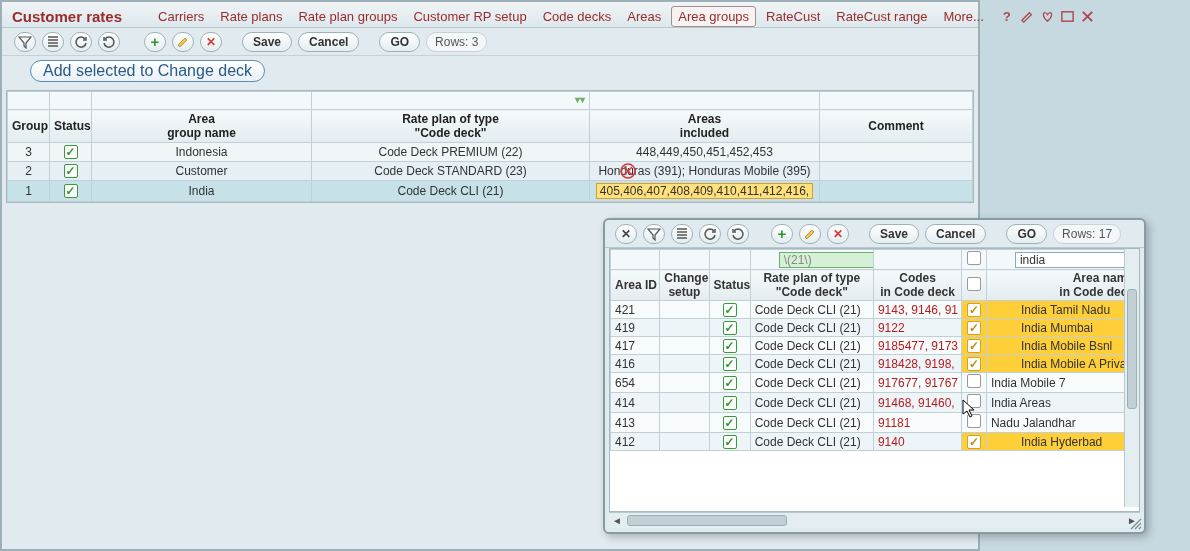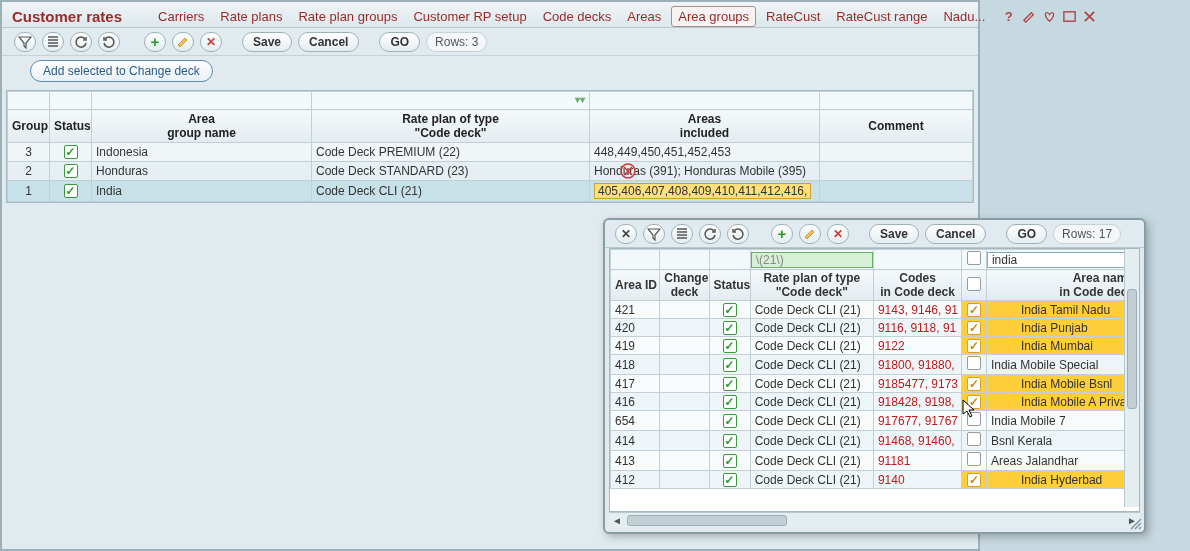--- a/index.html
+++ b/index.html
@@ -105,42 +105,42 @@
     display: inline-flex; align-items: center;
     background: #f3f7f9;
   }
   .bluebtn {
     height: 22px;
     padding: 0 12px;
     border: 1px solid #5b8db5;
     border-radius: 11px;
     background: linear-gradient(#ffffff, #e8f1f7);
     color: #2a5a88;
-    font-size: 12px;
+    font-size: 16px;
     display: inline-flex; align-items: center;
     margin: 4px 0 0 28px;
     cursor: pointer;
   }
 
   
   .grid {
     margin: 8px 4px 0 4px;
     border: 1px solid #a8b8bf;
     background: #f0f5f7;
   }
   .grid table {
     width: 100%;
     border-collapse: collapse;
     table-layout: fixed;
   }
   .grid th, .grid td {
     border: 1px solid #c2d0d6;
     padding: 2px 4px;
     font-size: 12px;
-    text-align: left;
+    text-align: center;
     vertical-align: middle;
     overflow: hidden;
     white-space: nowrap;
     height: 19px;
   }
   .grid th {
     background: linear-gradient(#f5f9fb, #e3ecf0);
     text-align: center;
     font-weight: bold;
     color: #222;
@@ -242,21 +242,21 @@
     font-weight: bold;
   }
   .pgrid .filterrow th {
     background: #f3f8fa;
     padding: 0;
     height: 18px;
   }
   .pgrid .filterrow input {
     width: 100%; height: 16px; border: none;
     background: transparent; font-size: 12px;
-    padding: 0 4px; color: #555;
+    padding: 0 4px; color: #555; margin-left: 28px;
   }
   .pgrid .filterrow input.hl {
     background: #d6f0d6;
     border: 1px solid #6ab06a;
     color: #888;
   }
   .pgrid .filterrow input.typed {
     color: #333;
     border: 1px solid #8aa8c0;
     background: #fff;
@@ -343,21 +343,21 @@
     <div class="nav" id="topnav">
         <a>Carriers</a>
         <a>Rate plans</a>
         <a>Rate plan groups</a>
         <a>Customer RP setup</a>
         <a>Code decks</a>
         <a>Areas</a>
         <a class="active">Area groups</a>
         <a>RateCust</a>
         <a>RateCust range</a>
-        <a>Nadu...</a>
+        <a>More...</a>
       </div>
     <div class="header-icons">
       <span class="hicon">
           <svg viewBox="0 0 16 16">
             <text x="3" y="13" font-size="14" fill="#b04646">?</text>
           </svg>
         </span>
       <span class="hicon">
           <svg viewBox="0 0 16 16">
             <path d="M2 12 L10 4 L12 6 L4 14 Z" fill="none" stroke="#b04646" stroke-width="1.5"></path>
@@ -460,21 +460,21 @@
             <td class="cen">3</td>
             <td class="cen"><span class="chk on"></span></td>
             <td>Indonesia</td>
             <td>Code Deck PREMIUM (22)</td>
             <td class="cell-areas">448,449,450,451,452,453</td>
             <td></td>
           </tr>
           <tr>
             <td class="cen">2</td>
             <td class="cen"><span class="chk on"></span></td>
-            <td>Honduras</td>
+            <td>Customer</td>
             <td>Code Deck STANDARD (23)</td>
             <td class="cell-areas">Honduras (391); Honduras Mobile (395)<span class="redcircle">
                 <svg width="16" height="16" viewBox="0 0 16 16">
                   <circle cx="8" cy="8" r="7" fill="none" stroke="#d23a3a" stroke-width="1.5"></circle>
                   <path d="M4 4 L12 12 M12 4 L4 12" stroke="#d23a3a" stroke-width="1.5"></path>
                 </svg>
               </span></td>
             <td></td>
           </tr>
           <tr class="selrow">
@@ -553,66 +553,48 @@
             <th><input style=""></th>
             <th><input style=""></th>
             <th></th>
             <th><input class="hl" value="\(21\)" style=""></th>
             <th><input style=""></th>
             <th class="cen"><span class="chk grey"></span></th>
             <th><input class="typed" value="india" style=""></th>
           </tr>
           <tr>
             <th>Area ID</th>
-            <th><span>Change</span><br><span>deck</span></th>
+            <th><span>Change</span><br><span>setup</span></th>
             <th>Status</th>
             <th><span>Rate plan of type</span><br><span>"Code deck"</span></th>
             <th><span>Codes</span><br><span>in Code deck</span></th>
             <th class="cen"><span class="chk grey"></span></th>
             <th style="text-align:right"><span>Area name</span><br><span>in Code deck</span></th>
           </tr>
           </tbody>
             <tbody id="popup-rows">
               <tr>
                 <td>421</td>
                 <td></td>
                 <td class="cen"><span class="chk on"></span></td>
                 <td>Code Deck CLI (21)</td>
                 <td class="link">9143, 9146, 91</td>
                 <td class="cen hl"><span class="chk amber on"></span></td>
                 <td class="hl">India Tamil Nadu</td>
               </tr>
               <tr>
-                <td>420</td>
-                <td></td>
-                <td class="cen"><span class="chk on"></span></td>
-                <td>Code Deck CLI (21)</td>
-                <td class="link">9116, 9118, 91</td>
-                <td class="cen hl"><span class="chk amber on"></span></td>
-                <td class="hl">India Punjab</td>
-              </tr>
-              <tr>
                 <td>419</td>
                 <td></td>
                 <td class="cen"><span class="chk on"></span></td>
                 <td>Code Deck CLI (21)</td>
                 <td class="link">9122</td>
                 <td class="cen hl"><span class="chk amber on"></span></td>
                 <td class="hl">India Mumbai</td>
               </tr>
               <tr>
-                <td>418</td>
-                <td></td>
-                <td class="cen"><span class="chk on"></span></td>
-                <td>Code Deck CLI (21)</td>
-                <td class="link">91800, 91880,</td>
-                <td class="cen"><span class="chk grey"></span></td>
-                <td>India Mobile Special</td>
-              </tr>
-              <tr>
                 <td>417</td>
                 <td></td>
                 <td class="cen"><span class="chk on"></span></td>
                 <td>Code Deck CLI (21)</td>
                 <td class="link">9185477, 9173</td>
                 <td class="cen hl"><span class="chk amber on"></span></td>
                 <td class="hl">India Mobile Bsnl</td>
               </tr>
               <tr>
                 <td>416</td>
@@ -632,30 +614,30 @@
                 <td class="cen"><span class="chk grey"></span></td>
                 <td>India Mobile 7</td>
               </tr>
               <tr>
                 <td>414</td>
                 <td></td>
                 <td class="cen"><span class="chk on"></span></td>
                 <td>Code Deck CLI (21)</td>
                 <td class="link">91468, 91460,</td>
                 <td class="cen"><span class="chk grey"></span></td>
-                <td>Bsnl Kerala</td>
+                <td>India Areas</td>
               </tr>
               <tr>
                 <td>413</td>
                 <td></td>
                 <td class="cen"><span class="chk on"></span></td>
                 <td>Code Deck CLI (21)</td>
                 <td class="link">91181</td>
                 <td class="cen"><span class="chk grey"></span></td>
-                <td>Areas Jalandhar</td>
+                <td>Nadu Jalandhar</td>
               </tr>
               <tr>
                 <td>412</td>
                 <td></td>
                 <td class="cen"><span class="chk on"></span></td>
                 <td>Code Deck CLI (21)</td>
                 <td class="link">9140</td>
                 <td class="cen hl"><span class="chk amber on"></span></td>
                 <td class="hl">India Hyderbad</td>
               </tr>

